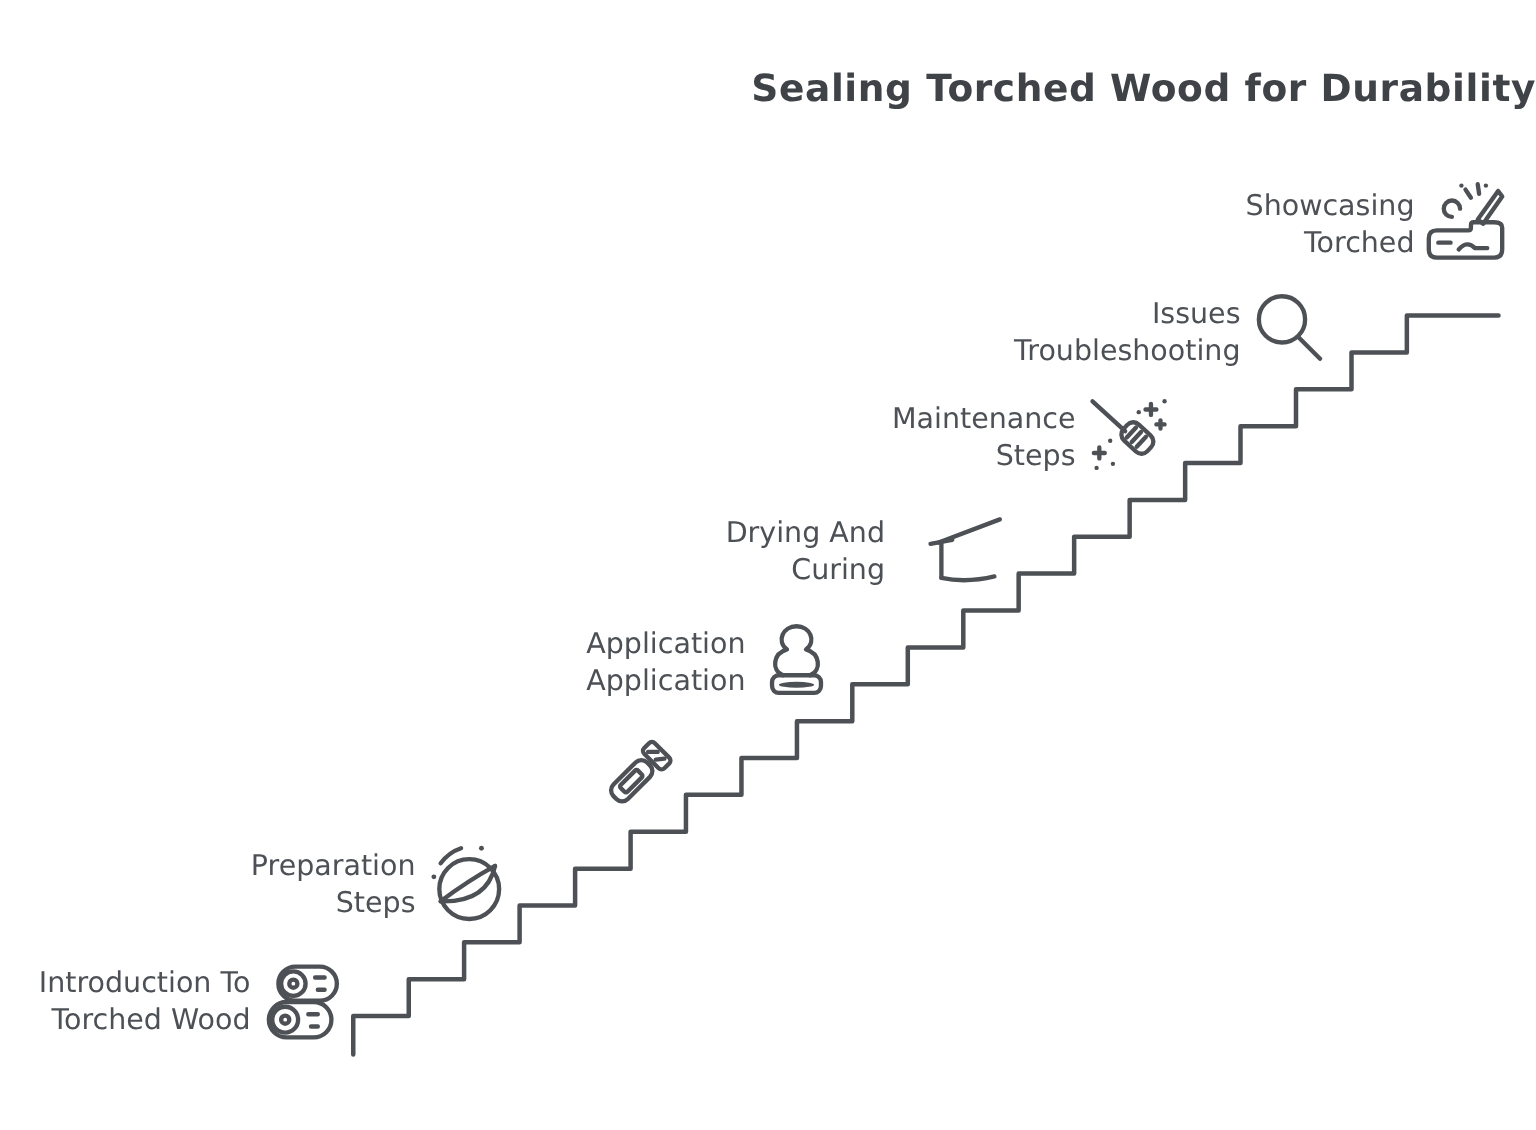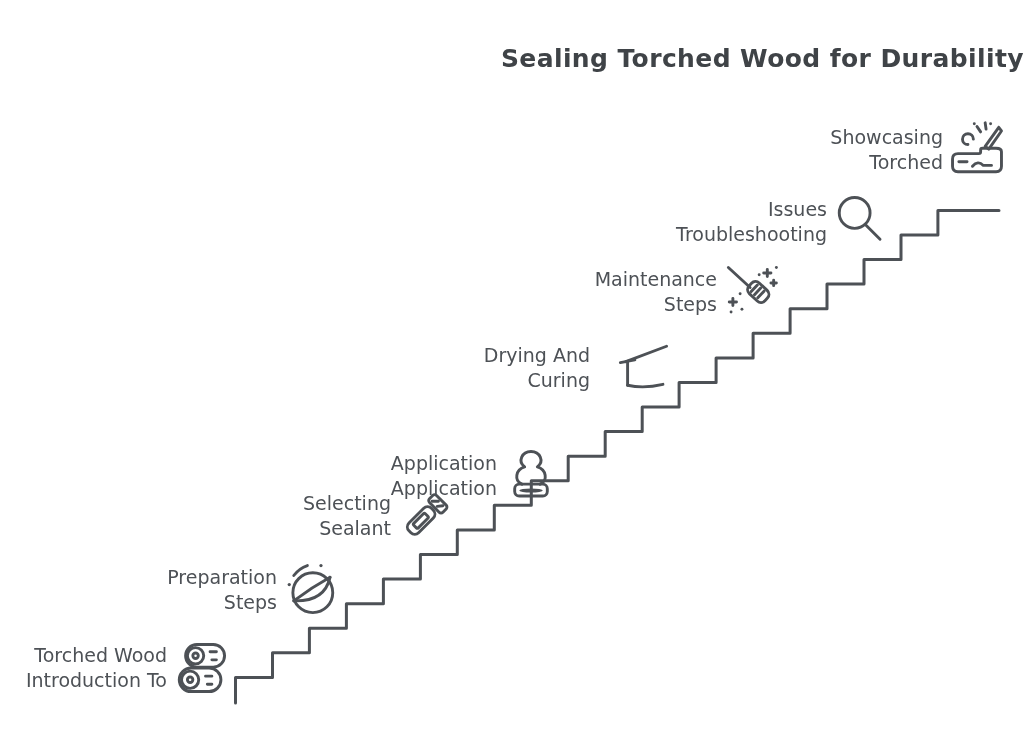--- a/index.html
+++ b/index.html
@@ -27,39 +27,39 @@
   }
   .icon { width:58px; height:58px; flex:none; }
   .icon .st {
     fill:none; stroke:var(--ink); stroke-width:3.2;
     stroke-linecap:round; stroke-linejoin:round;
   }
   .icon .fl { fill:var(--ink); stroke:none; }
   .s1 { top:639px; right:794px; }
   .s2 { top:561px; right:684px;margin-left:36px; }
   .s3 { top:487px; right:570px; }
-  .s4 { top:413px; right:464px;margin-top:34px; }
+  .s4 { top:413px; right:464px; }
   .s5 { top:339px; right:352px;gap:24px; }
   .s6 { top:263px; right:244px;margin-left:23px; }
   .s7 { top:193px; right:134px; }
   .s8 { top:121px; right:18px;  }
 </style>
 </head>
 <body>
 
 <div class="title">Sealing Torched Wood for Durability</div>
 
 <svg id="stairs-svg" viewBox="0 0 1024 753" aria-hidden="true">
   <path id="stair-path" d="M235.5 703 V677.4 H272.5 V652.8 H309.4 V628.2 H346.4 V603.7 H383.4 V579.1 H420.4 V554.5 H457.3 V529.9 H494.3 V505.3 H531.3 V480.8 H568.2 V456.2 H605.2 V431.6 H642.2 V407.0 H679.1 V382.4 H716.1 V357.9 H753.1 V333.3 H790.1 V308.7 H827.0 V284.1 H864.0 V259.5 H901.0 V235.0 H937.9 V210.4 H999"></path>
 </svg>
 
 <div class="step s1">
   <div class="txt">
+    <div>Introduction To</div>
     <div>Torched Wood</div>
-    <div>Introduction To</div>
   </div>
   <svg class="icon" viewBox="0 0 64 64">
     <g class="st">
       <rect x="15" y="6" width="43" height="25" rx="12.5"></rect>
       <circle cx="26" cy="18.5" r="9"></circle>
       <circle cx="26" cy="18.5" r="3"></circle>
       <path d="M42 14 h7 M44 23 h5"></path>
       <rect x="8" y="32" width="46" height="26" rx="13"></rect>
       <circle cx="20" cy="45" r="9.5"></circle>
       <circle cx="20" cy="45" r="3"></circle>
@@ -79,24 +79,20 @@
       <path d="M53 18 Q33 29 13 44"></path>
       <path d="M53 18 Q47 45 13 44"></path>
       <path d="M13 16 Q19 8 28 5"></path>
     </g>
     <circle class="fl" cx="8" cy="26" r="1.8"></circle>
     <circle class="fl" cx="43" cy="5" r="1.8"></circle>
   </svg>
 </div>
 
 <div class="step s3">
-  <div class="txt">
-    <div>Selecting</div>
-    <div>Sealant</div>
-  </div>
   <svg class="icon" viewBox="0 0 64 64">
     <g class="st" transform="rotate(-45 32 32)">
       <rect x="8" y="25" width="35" height="15" rx="6"></rect>
       <rect x="46" y="22" width="11" height="21" rx="3"></rect>
       <rect x="16" y="29" width="18" height="7" rx="1.5"></rect>
       <path d="M49 26 l5 5 M49 34 l5 4"></path>
     </g>
   </svg>
 </div>
 

